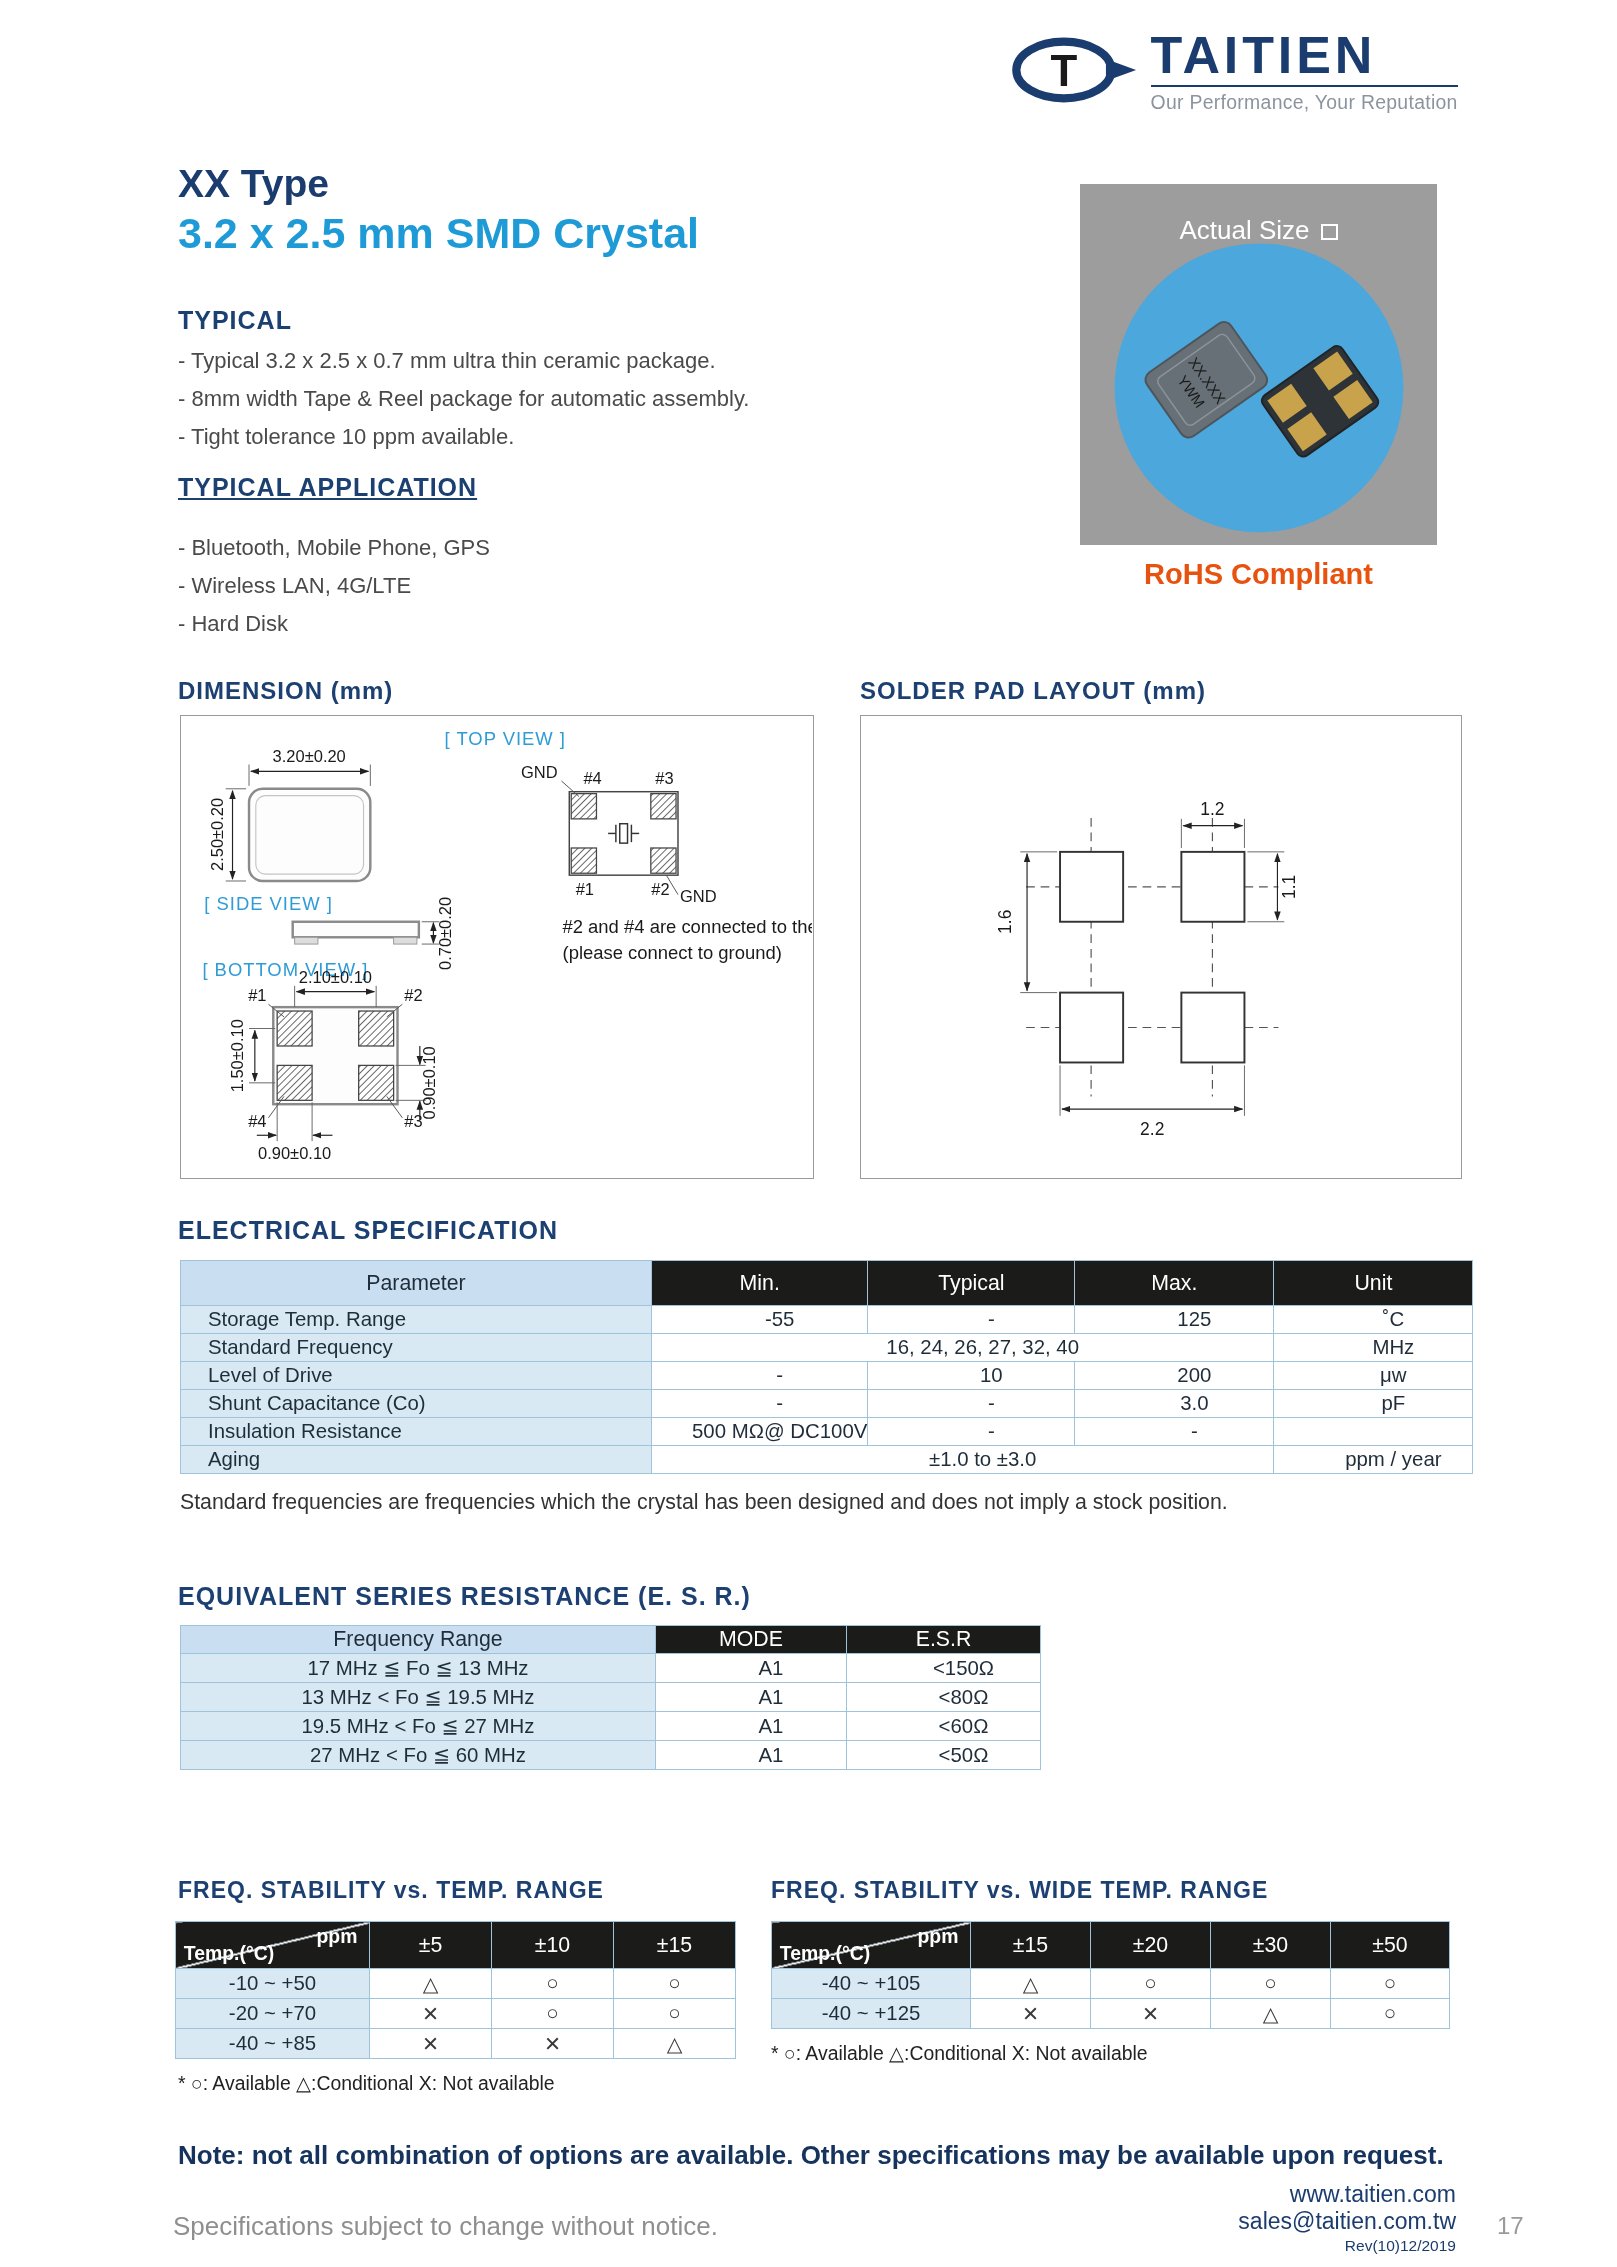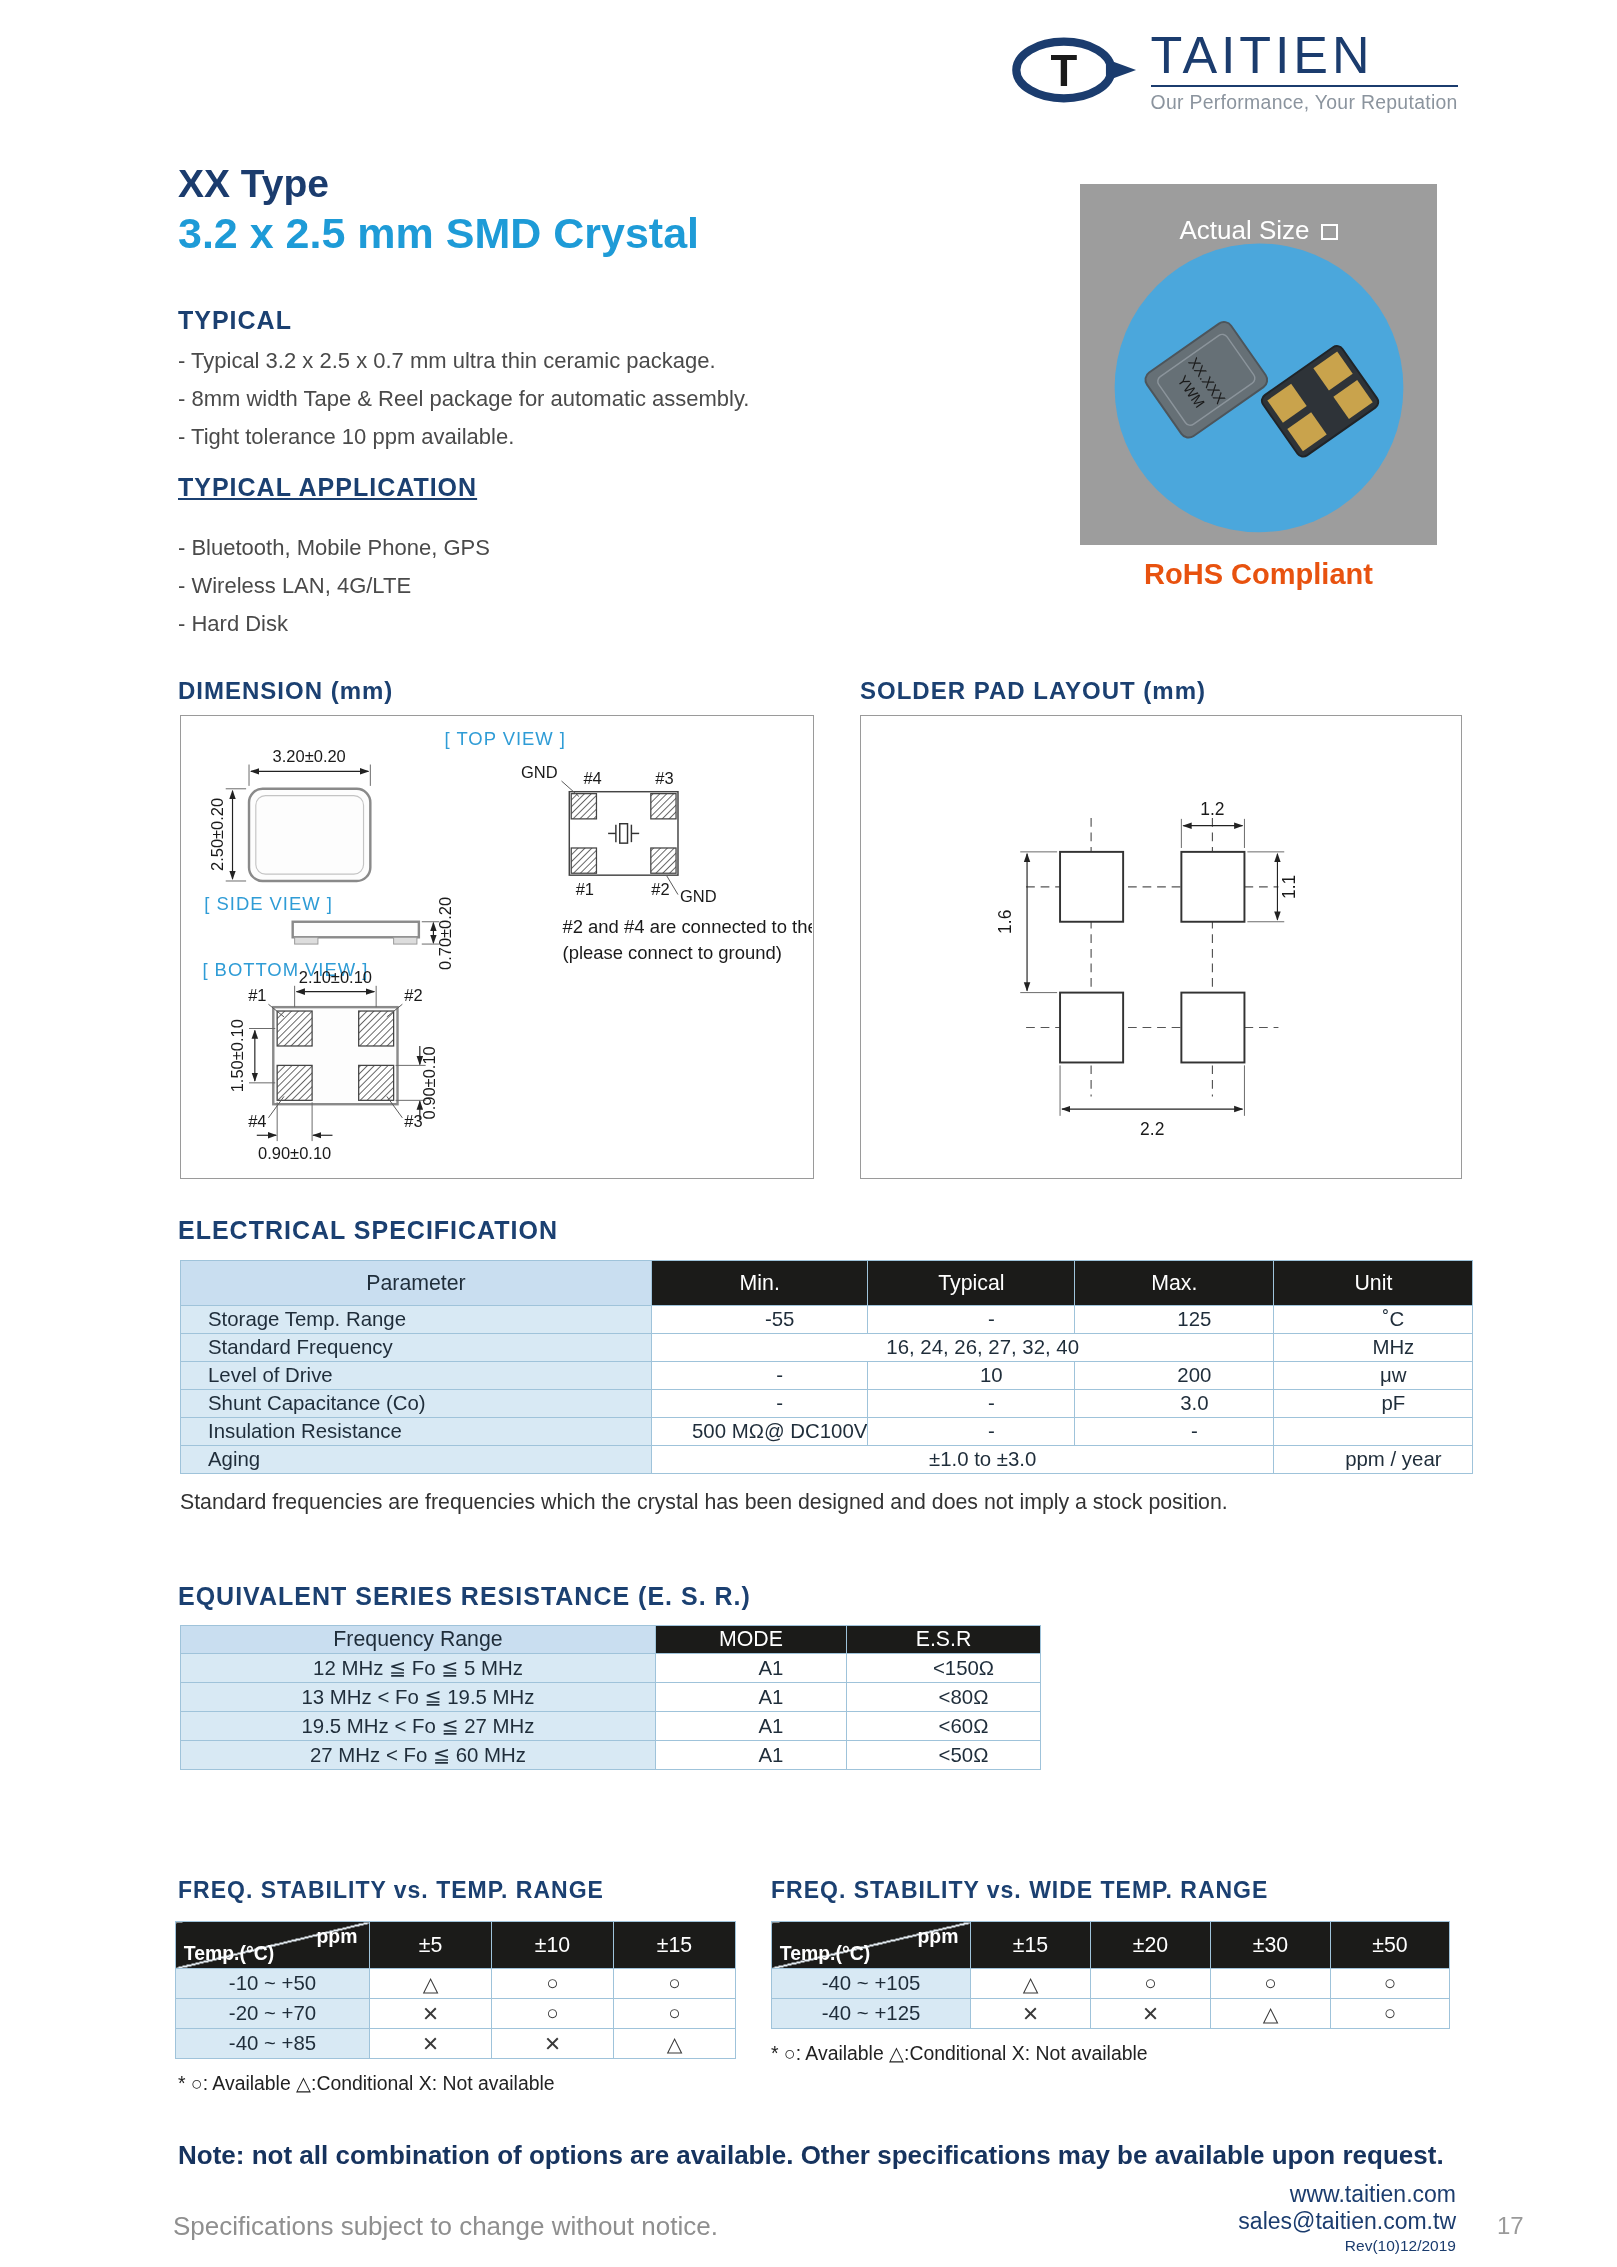--- a/index.html
+++ b/index.html
@@ -3,21 +3,21 @@
 <meta charset="utf-8">
 <style>
   * { margin:0; padding:0; box-sizing:border-box; }
   html,body { background:#ffffff; }
   body { font-family:"Liberation Sans", sans-serif; }
   .page { position:relative; width:1618px; height:2268px; background:#ffffff; overflow:hidden; }
 
   
   .logo { position:absolute; left:1009px; top:27px; display:flex; align-items:center; gap:13.6px; }
   .logo-text { display:flex; flex-direction:column; }
-  .logo-word { font-size:52px; font-weight:normal; color:#1b3c6e; letter-spacing:3.9px; line-height:56px; }
+  .logo-word { font-size:52px; font-weight:bold; color:#1b3c6e; letter-spacing:3.9px; line-height:56px; }
   .logo-rule { height:1.9px; background:#1b3c6e; margin:1.9px 0 3.9px 0; }
   .logo-tag { font-size:19.4px; color:#8b949e; letter-spacing:0.3px; }
 
   
   .title-block { position:absolute; left:178px; top:160px; }
   .title-type { font-size:39px; font-weight:bold; color:#1b3c6e; line-height:47px; }
   .title-product { font-size:43px; font-weight:bold; color:#1e9bd7; line-height:52px; }
 
   
   .sec-h { position:absolute; font-size:25px; font-weight:bold; color:#1b4071; letter-spacing:1px; }
@@ -354,21 +354,21 @@
         <col style="width:191px">
         <col style="width:194px">
       </colgroup>
     <tbody>
         <tr class="esr-h-row">
       <th class="hdr-param">Frequency Range</th>
       <th class="hdr-dark">MODE</th>
       <th class="hdr-dark">E.S.R</th>
     </tr>
     <tr class="esr-d-row">
-      <td class="cell-center-blue">12 MHz ≦ Fo ≦  5 MHz</td>
+      <td class="cell-center-blue">17 MHz ≦ Fo ≦  13 MHz</td>
       <td class="cell-val">A1</td>
       <td class="cell-val">&lt;150Ω</td>
     </tr>
     <tr class="esr-d-row">
       <td class="cell-center-blue">13 MHz &lt; Fo ≦ 19.5 MHz</td>
       <td class="cell-val">A1</td>
       <td class="cell-val">&lt;80Ω</td>
     </tr>
     <tr class="esr-d-row">
       <td class="cell-center-blue">19.5 MHz &lt; Fo ≦  27 MHz</td>

